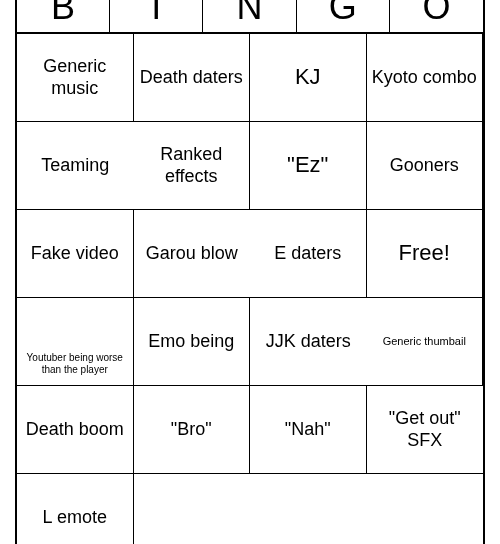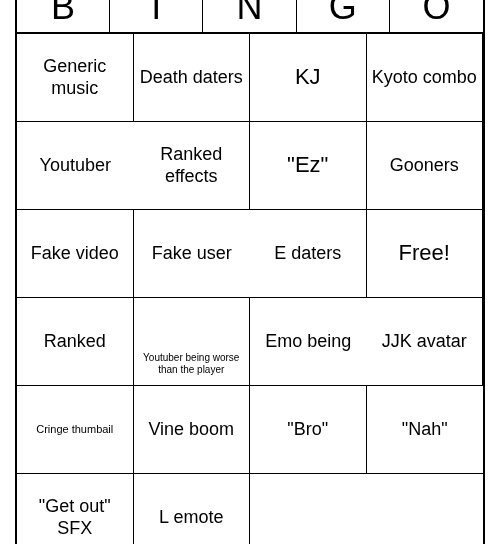--- a/index.html
+++ b/index.html
@@ -106,60 +106,57 @@
       <div class="bingo-cell">
         <span class="cell-text large">Death daters</span>
       </div>
       <div class="bingo-cell">
         <span class="cell-text xlarge">KJ</span>
       </div>
       <div class="bingo-cell">
         <span class="cell-text large">Kyoto combo</span>
       </div>
       <div class="bingo-cell">
-        <span class="cell-text large">Youtuber</span>
+        <span class="cell-text large">Teaming</span>
       </div>
       <div class="bingo-cell">
         <span class="cell-text large">Ranked effects</span>
       </div>
       <div class="bingo-cell">
         <span class="cell-text xlarge">"Ez"</span>
       </div>
       <div class="bingo-cell">
         <span class="cell-text large">Gooners</span>
       </div>
       <div class="bingo-cell">
         <span class="cell-text large">Fake video</span>
       </div>
       <div class="bingo-cell">
-        <span class="cell-text large">Fake user</span>
+        <span class="cell-text large">Garou blow</span>
       </div>
       <div class="bingo-cell">
         <span class="cell-text large">E daters</span>
       </div>
       <div class="bingo-cell">
         <span class="cell-text xlarge">Free!</span>
       </div>
       <div class="bingo-cell">
-        <span class="cell-text large">Ranked</span>
-      </div>
-      <div class="bingo-cell">
         <span class="cell-text xsmall">Youtuber being worse than the player</span>
       </div>
       <div class="bingo-cell">
         <span class="cell-text large">Emo being</span>
       </div>
       <div class="bingo-cell">
-        <span class="cell-text large">JJK avatar</span>
+        <span class="cell-text large">JJK daters</span>
       </div>
       <div class="bingo-cell">
-        <span class="cell-text small">Cringe thumbail</span>
+        <span class="cell-text small">Generic thumbail</span>
       </div>
       <div class="bingo-cell">
-        <span class="cell-text large">Vine boom</span>
+        <span class="cell-text large">Death boom</span>
       </div>
       <div class="bingo-cell">
         <span class="cell-text large">"Bro"</span>
       </div>
       <div class="bingo-cell">
         <span class="cell-text large">"Nah"</span>
       </div>
       <div class="bingo-cell">
         <span class="cell-text large">"Get out" SFX</span>
       </div>

